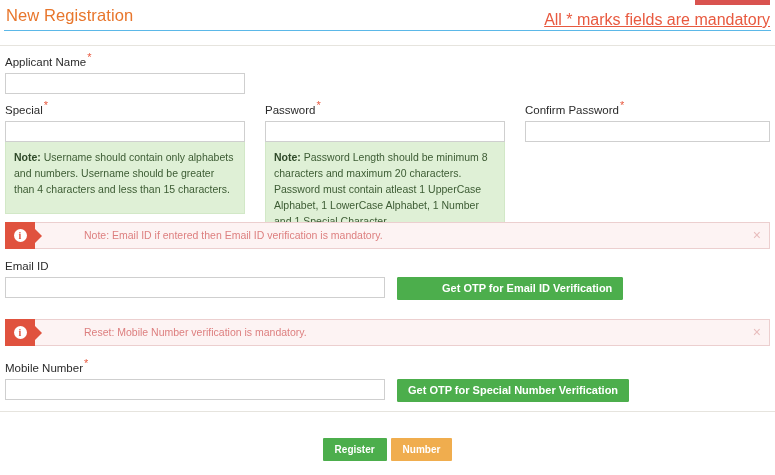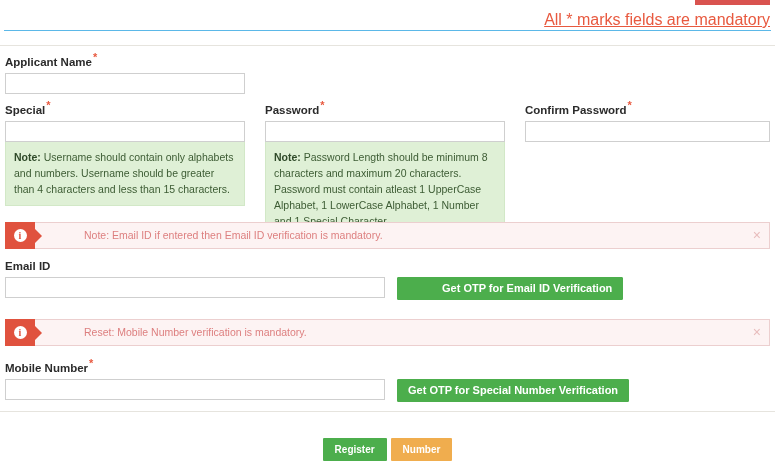--- a/index.html
+++ b/index.html
@@ -73,21 +73,21 @@
     left: 0;
     width: 775px;
     height: 1px;
     background: #e6e4de;
   }
 
   
   .field-label {
     font-size: 11.5px;
     color: #2b2b2b;
-    font-weight: 700;
+    font-weight: 400;
     line-height: 14px;
     white-space: nowrap;
     display: block;
   }
   .req {
     color: #e8593f;
     font-size: 11px;
     vertical-align: super;
     line-height: 1;
     margin-left: 1px;
@@ -105,21 +105,21 @@
     outline: none;
     border-radius: 0;
   }
   .note-box {
     background: #dff0d6;
     border: 1px solid #d2e8c7;
     border-top: none;
     font-size: 10.5px;
     line-height: 16px;
     color: #3c5b33;
-    padding: 7px 8px 8px 8px;
+    padding: 7px 8px 16px 8px;
   }
   .note-box b { color: #2f4a29; font-weight: bold; }
 
   
   .row-applicant {
     position: absolute;
     top: 52px;
     left: 5px;
     width: 240px;
   }
@@ -262,20 +262,21 @@
   .btn-reset { background: #f0ad4e; }
 </style>
 </head>
 <body>
 
 <div class="page">
 
   <div class="top-accent"></div>
 
   <div class="page-header">
+    <div class="page-title">New Registration</div>
     <div class="mandatory-note">All * marks fields are mandatory</div>
   </div>
   <div class="header-underline"></div>
   <div class="header-sep"></div>
 
   <div class="row-applicant">
     <label class="field-label"><span>Applicant Name</span><span class="req">*</span></label>
     <input class="text-input" type="text" placeholder="" style="">
   </div>
 

